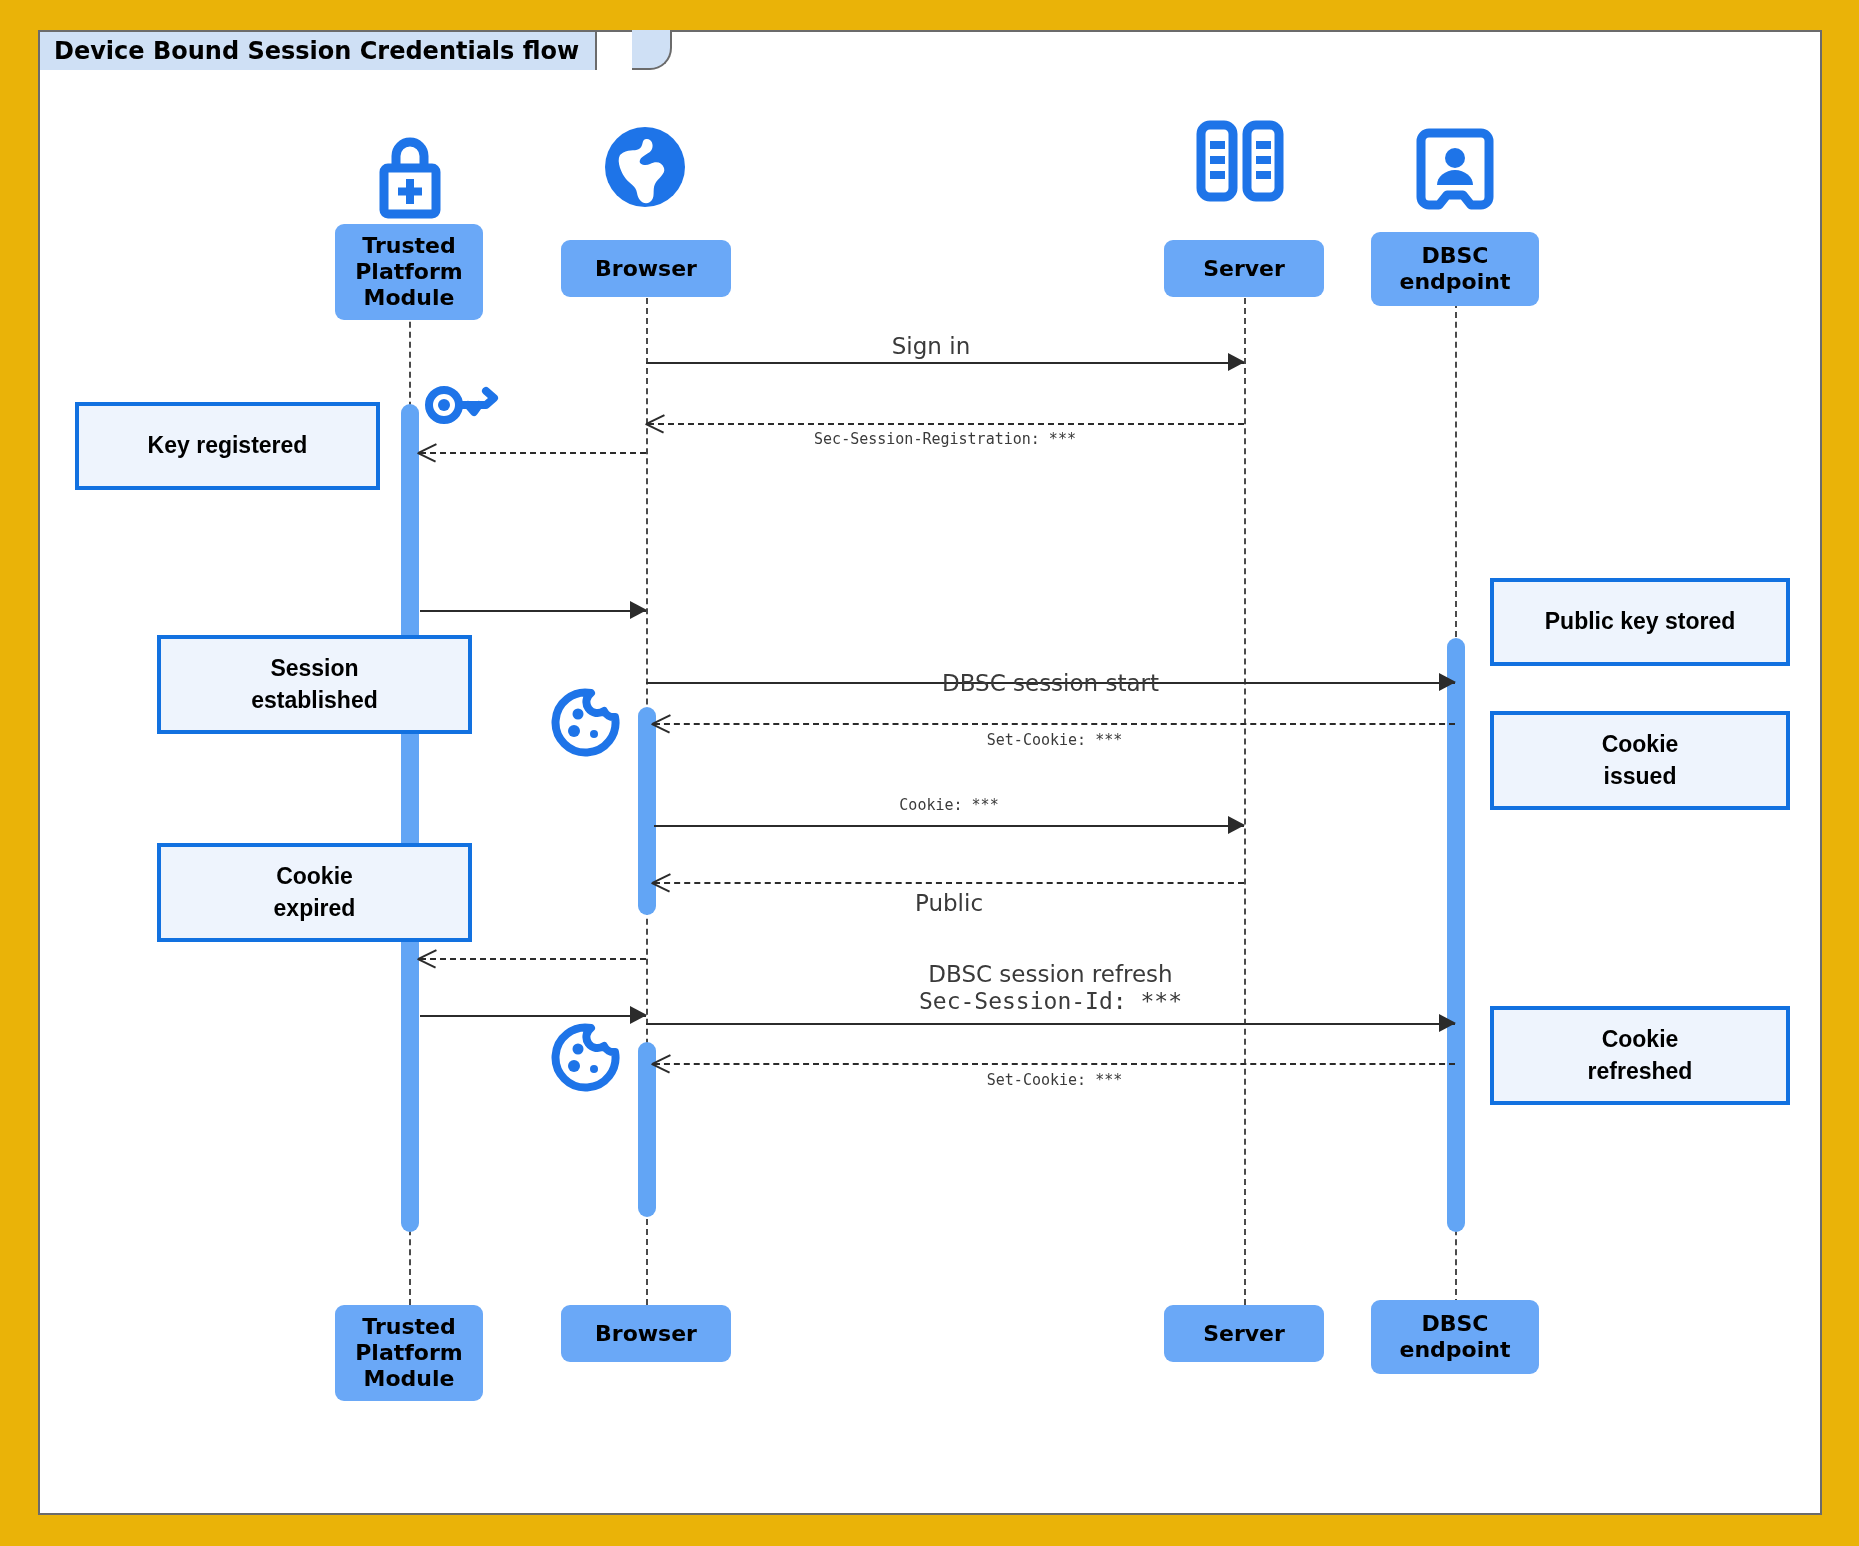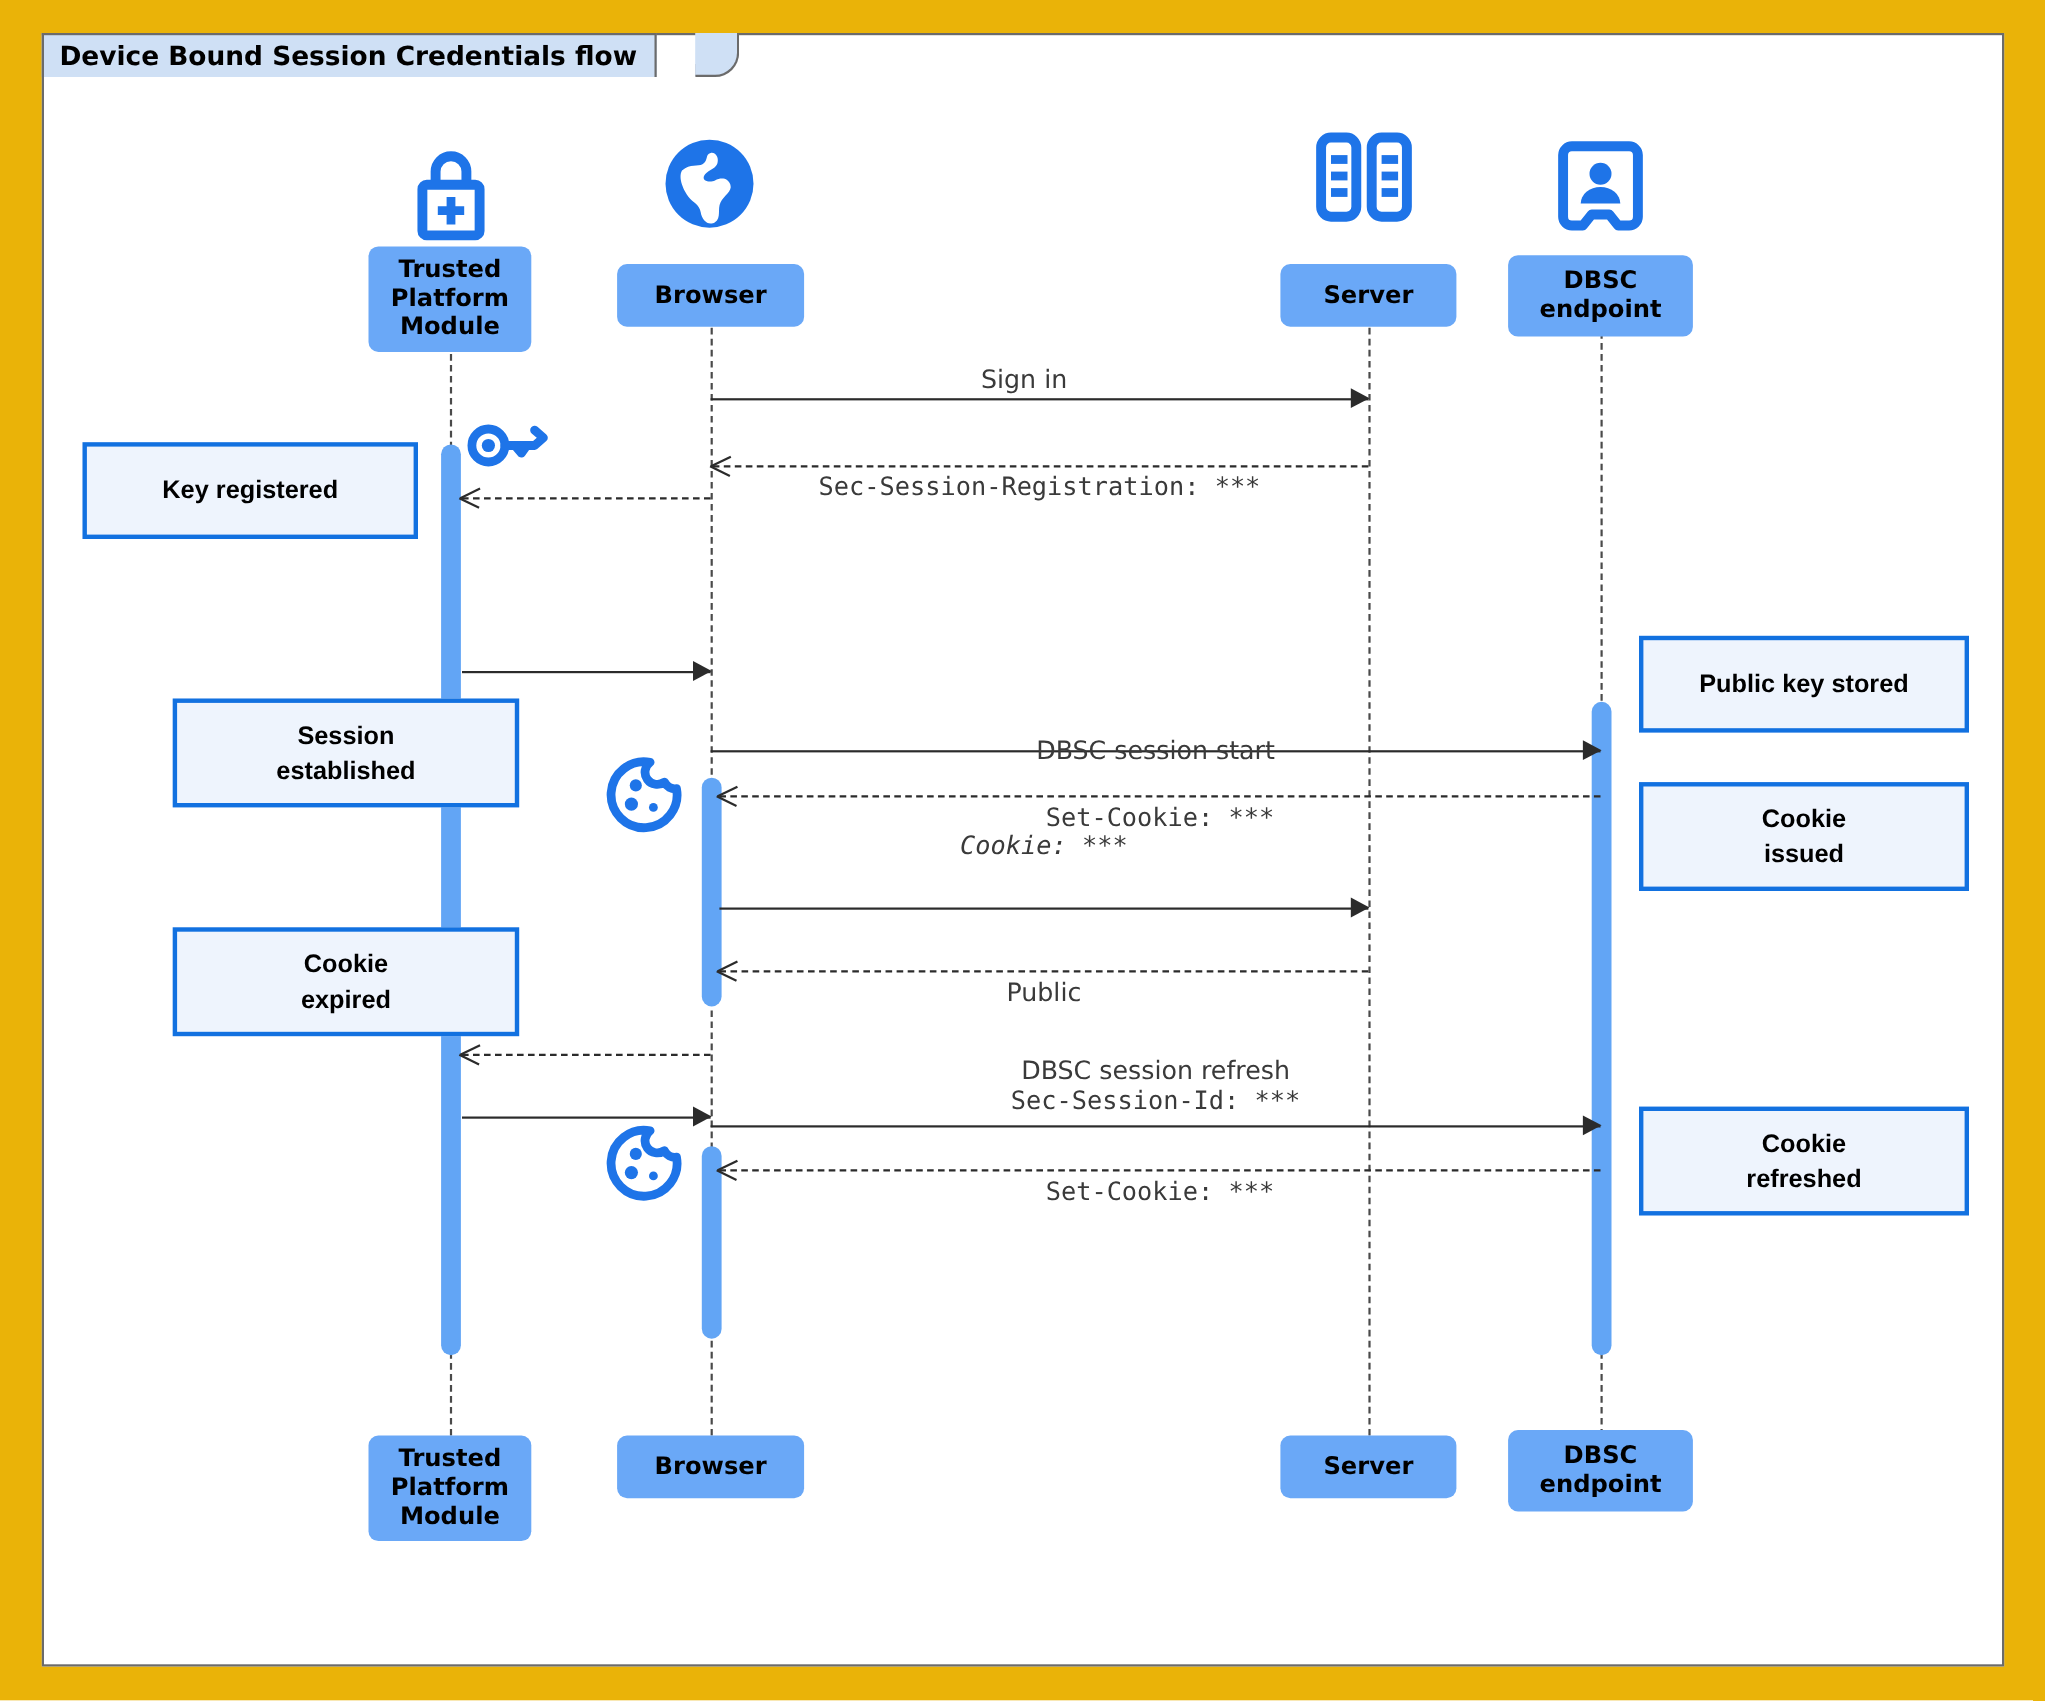--- a/index.html
+++ b/index.html
@@ -63,21 +63,21 @@
     content:"";position:absolute;left:0;top:9px;width:20px;height:0;
     border-top:2px solid #2b2b2b;transform-origin:0 0;
   }
   .msg .head.open-l::before{transform:rotate(-26deg);}
   .msg .head.open-l::after{transform:rotate(26deg);}
 
   .msg-label{
     position:absolute;text-align:center;color:#3a3a3a;
     font-family:"DejaVu Sans", sans-serif;font-size:23px;white-space:nowrap;
   }
-  .msg-label.mono{font-family:"DejaVu Sans Mono", monospace;font-size:23px;letter-spacing:0px;}
+  .msg-label.mono{font-family:"DejaVu Sans Mono", monospace;font-size:15px;letter-spacing:0px;}
   .msg-label .l1{display:block;}
   .msg-label .l2{display:block;font-family:"DejaVu Sans Mono", monospace;}
 
   
   .icon{position:absolute;}
 </style>
 </head>
 <body>
 
 <div id="stage">
@@ -197,21 +197,21 @@
   <div class="msg dashed" style="left:654px;top:723px;width:801px;">
     <div class="line"></div>
     <div class="head open-l"></div>
   </div>
   <div class="msg-label mono" style="left:654px;top:731px;width:801px;">Set-Cookie: ***</div>
 
   <div class="msg" style="left:654px;top:825px;width:590px;">
     <div class="line"></div>
     <div class="head solid-r"></div>
   </div>
-  <div class="msg-label mono" style="left:654px;top:756px;width:590px;font-style:italic;">Cookie: ***</div>
+  <div class="msg-label mono" style="left:654px;top:796px;width:590px;">Cookie: ***</div>
 
   <div class="msg dashed" style="left:654px;top:882px;width:590px;">
     <div class="line"></div>
     <div class="head open-l"></div>
   </div>
   <div class="msg-label" style="left:654px;top:890px;width:590px;">Public</div>
 
   <div class="msg dashed" style="left:420px;top:958px;width:226px;">
     <div class="line"></div>
     <div class="head open-l"></div>

